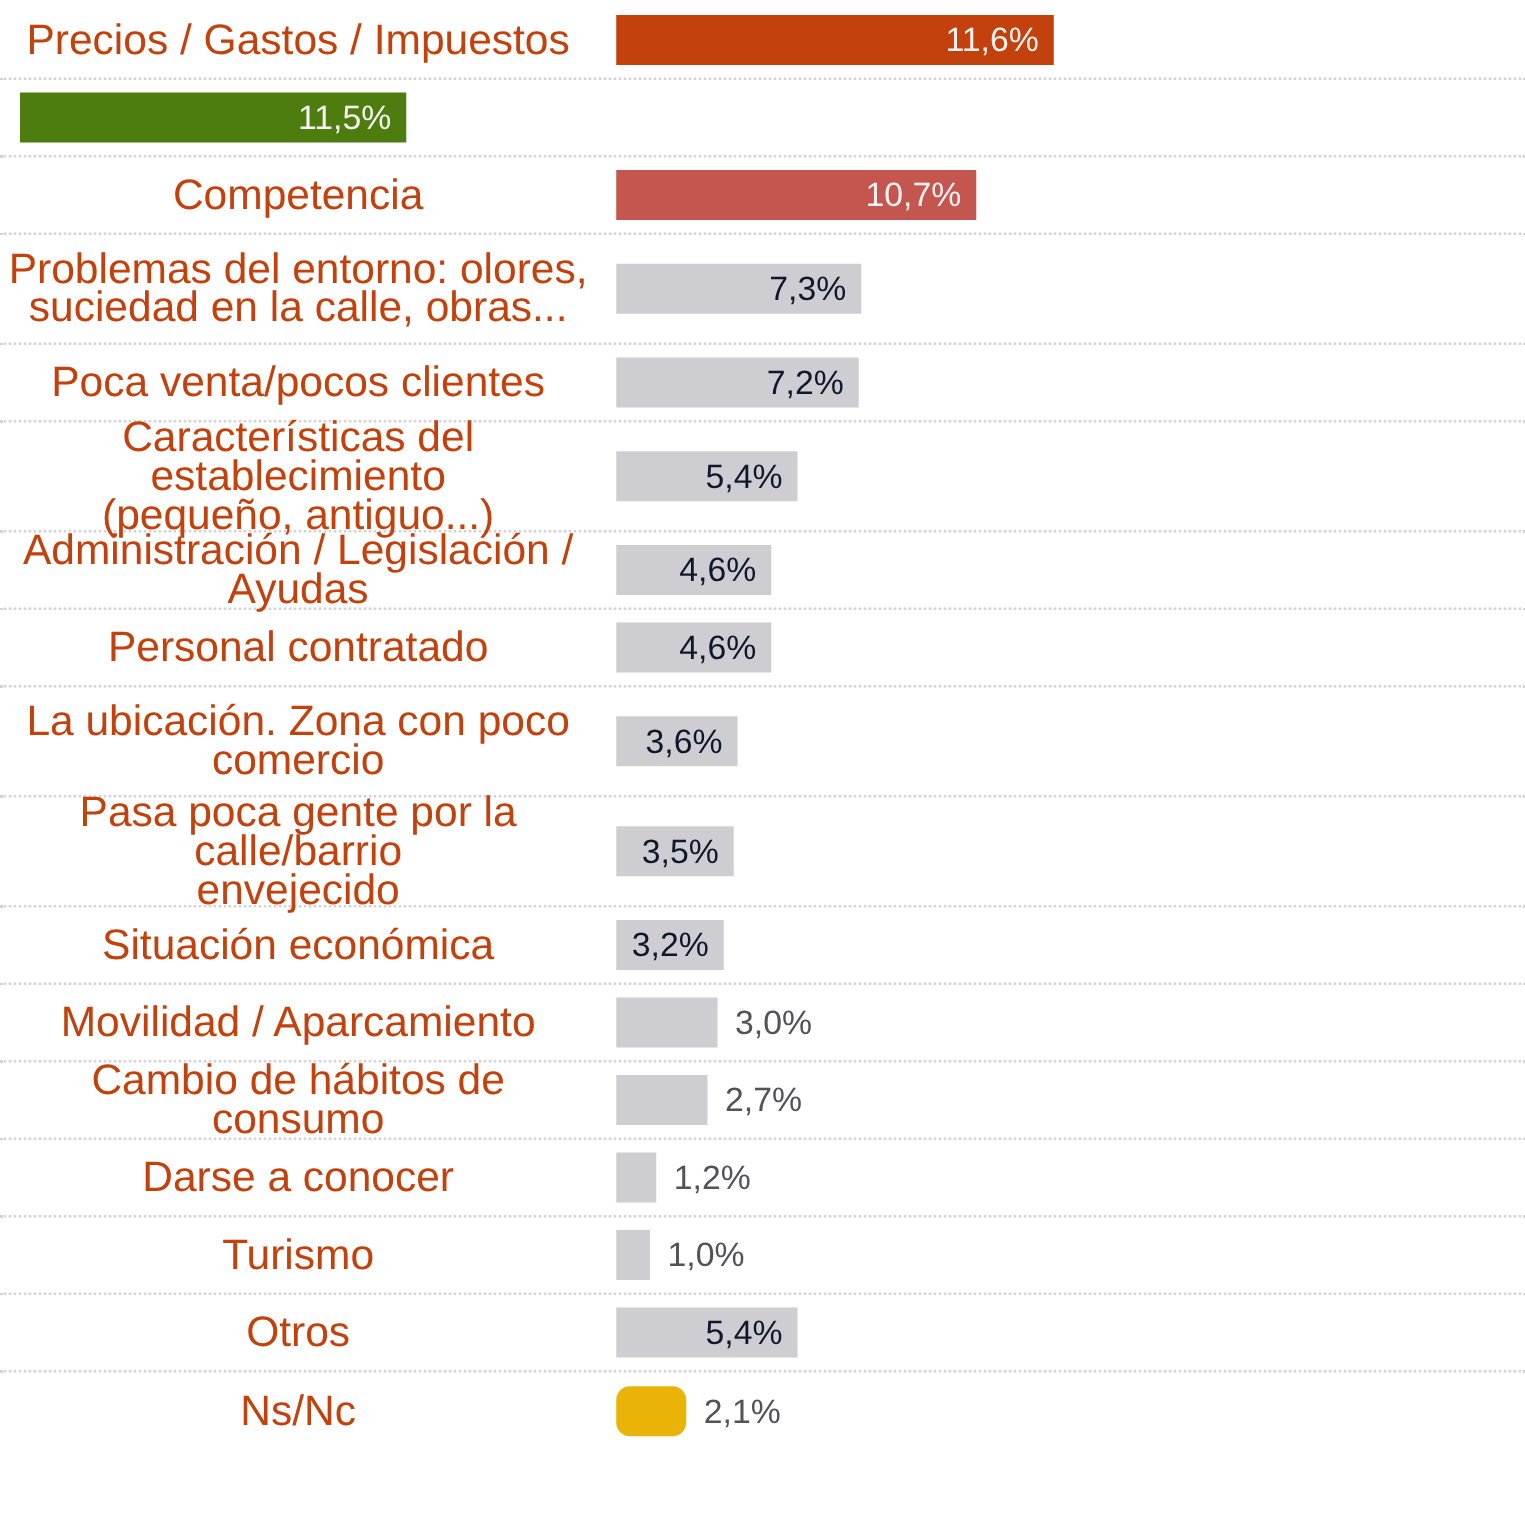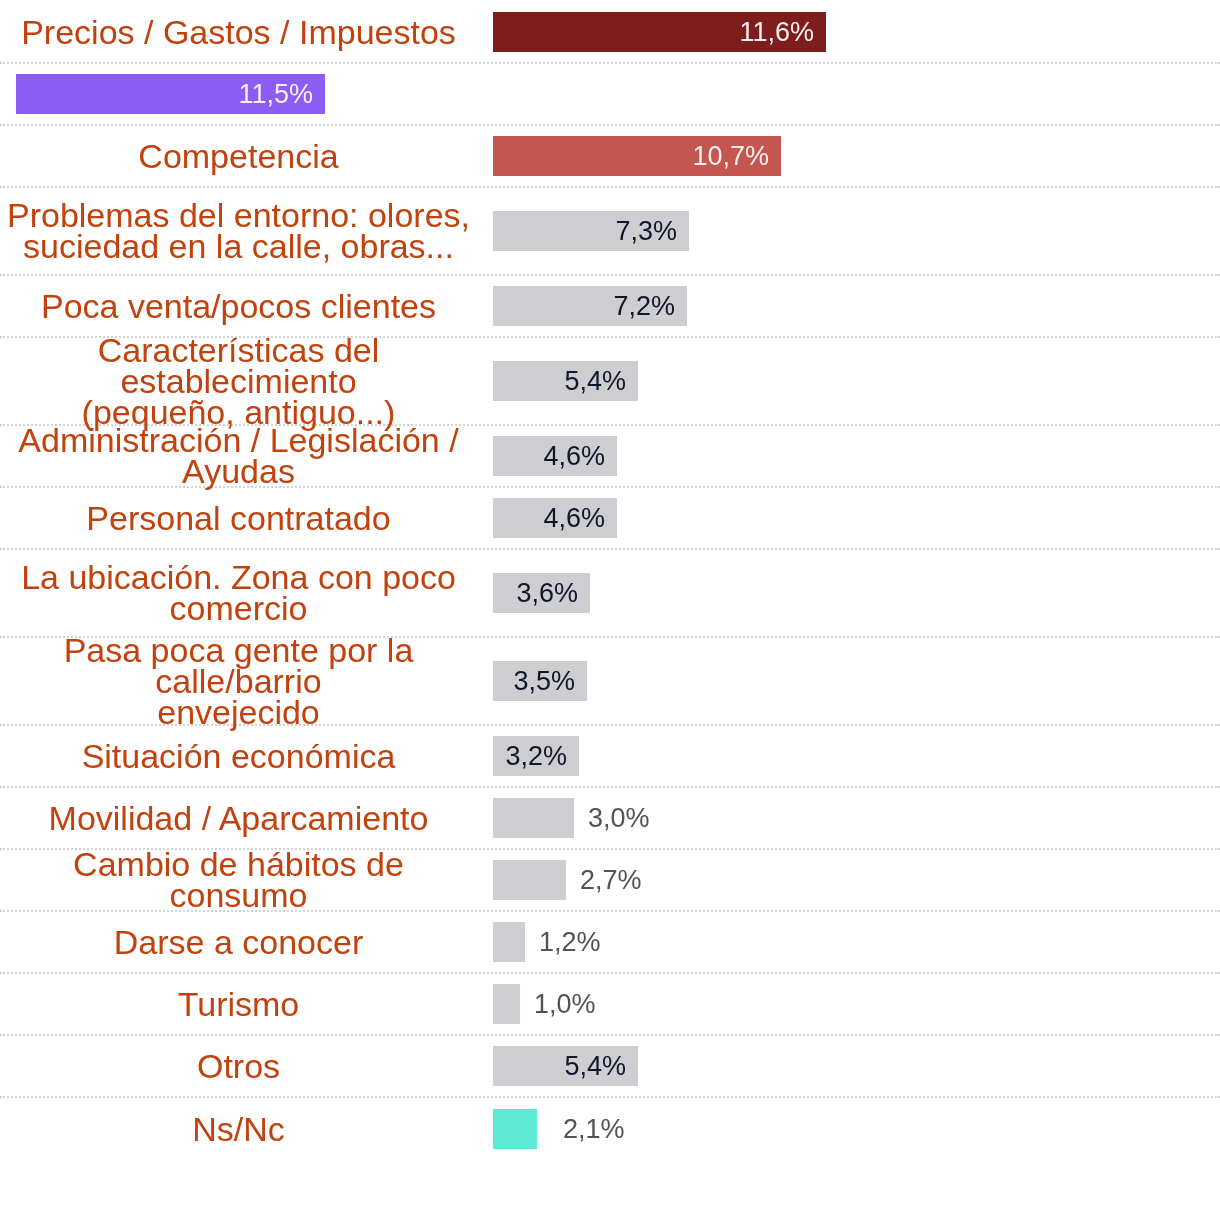--- a/index.html
+++ b/index.html
@@ -67,29 +67,29 @@
     color: #525257;
   }
 </style>
 </head>
 <body>
 
 <div class="chart" id="chart">
   <div class="row">
     <div class="cat-label">Precios / Gastos / Impuestos</div>
     <div class="plot">
-      <div class="bar" style="width: 309px; background: #7f1d1d; padding-left: 24px;">
+      <div class="bar" style="width: 350px; background: #c2410c;">
         <span class="val inside on-accent">11,6%</span>
       </div>
     </div>
   </div>
 
   <div class="row">
     <div class="plot">
-      <div class="bar" style="width: 309px; background: #8b5cf6;">
+      <div class="bar" style="width: 309px; background: #4d7c0f;">
         <span class="val inside on-accent">11,5%</span>
       </div>
     </div>
   </div>
 
   <div class="row">
     <div class="cat-label">Competencia</div>
     <div class="plot">
       <div class="bar" style="width: 288px; background: rgb(196, 86, 79);">
         <span class="val inside on-accent">10,7%</span>
@@ -215,18 +215,18 @@
       <div class="bar" style="width: 145px; background: rgb(206, 205, 210);">
         <span class="val inside">5,4%</span>
       </div>
     </div>
   </div>
 
 
   <div class="row">
     <div class="cat-label">Ns/Nc</div>
     <div class="plot">
-      <div class="bar" style="width: 44px; background: #5eead4;">
+      <div class="bar" style="width: 56px; background: #eab308; border-radius: 11px;">
         <span class="val outside" style="left: 70px;">2,1%</span>
       </div>
     </div>
   </div>
 </div>
 
 </body></html>

